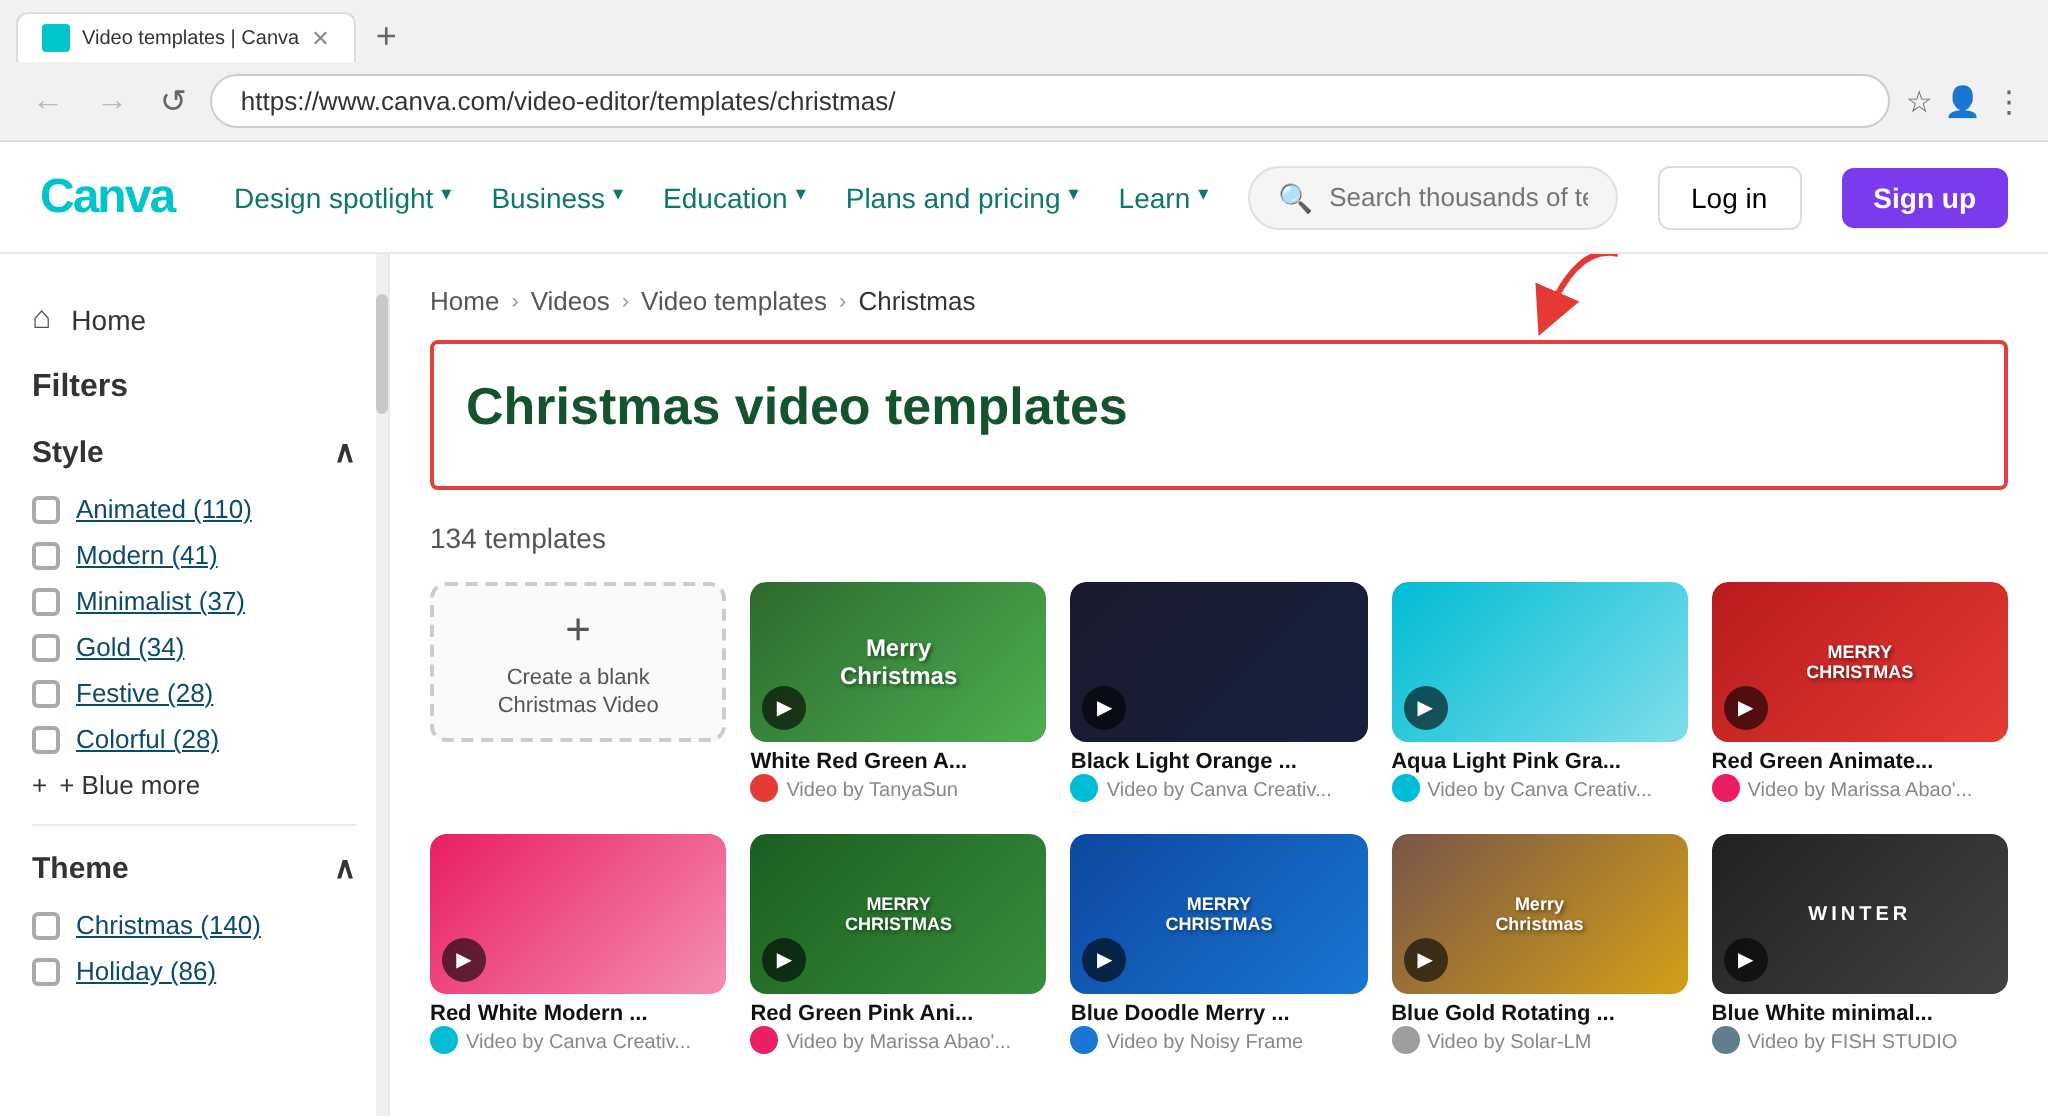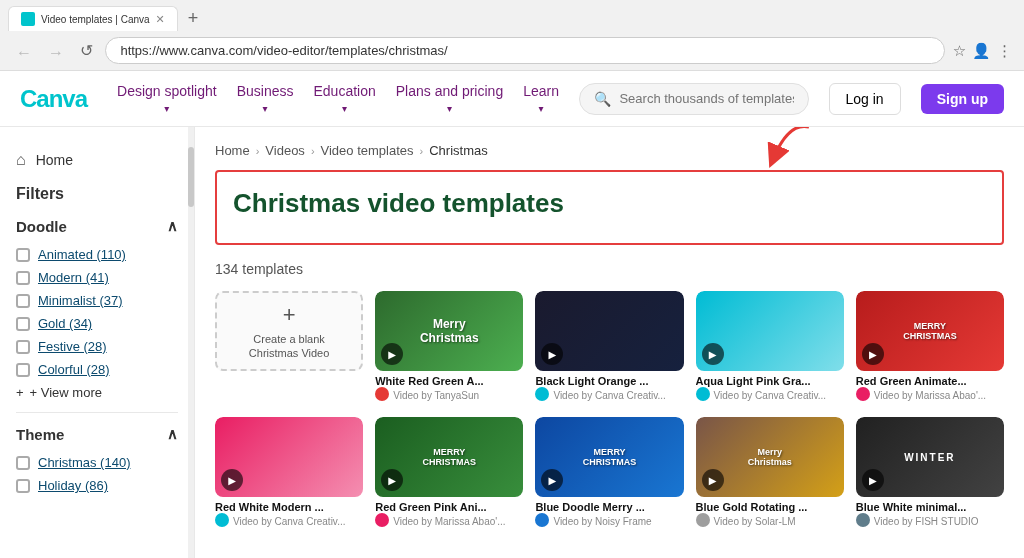--- a/index.html
+++ b/index.html
@@ -17,21 +17,21 @@
     .nav-btn { background: none; border: none; color: #666; font-size: 16px; cursor: pointer; padding: 2px 4px; }
     .nav-btn.disabled { color: #bbb; cursor: default; }
     .url-bar { flex: 1; background: #fff; border: 1px solid #ccc; border-radius: 20px; padding: 5px 14px; font-size: 13px; color: #333; }
     .browser-actions { display: flex; gap: 6px; }
     .browser-action-btn { background: none; border: none; color: #666; font-size: 15px; cursor: pointer; }
 
     
     .canva-nav { display: flex; align-items: center; padding: 0 20px; height: 56px; border-bottom: 1px solid #e8e8e8; gap: 20px; }
     .canva-logo { color: #7c3aed; font-size: 24px; font-weight: 700; letter-spacing: -1px; margin-right: 10px; }
     .canva-logo span { color: #00c4cc; }
-    .nav-item { font-size: 14px; color: #701a75; cursor: pointer; display: flex; align-items: center; gap: 4px; white-space: nowrap; flex-direction: column; }
+    .nav-item { font-size: 14px; color: #0f766e; cursor: pointer; display: flex; align-items: flex-start; gap: 4px; white-space: nowrap; }
     .chevron { font-size: 10px; }
     .search-bar { flex: 1; max-width: 340px; display: flex; align-items: center; background: #f5f5f5; border: 1px solid #e0e0e0; border-radius: 24px; padding: 7px 14px; gap: 8px; margin-left: auto; }
     .search-icon { color: #888; font-size: 14px; }
     .search-input { background: none; border: none; outline: none; font-size: 13px; color: #666; width: 100%; }
     .nav-btn-login { border: 1px solid #ddd; background: none; border-radius: 6px; padding: 7px 16px; font-size: 14px; cursor: pointer; }
     .nav-btn-signup { background: #7c3aed; color: #fff; border: none; border-radius: 6px; padding: 7px 16px; font-size: 14px; cursor: pointer; font-weight: 600; }
 
     
     .main-layout { display: flex; height: calc(558px - 56px - 60px); overflow: hidden; }
 
@@ -151,21 +151,21 @@
 
   <aside class="sidebar">
     <div class="sidebar-home">
       <span class="home-icon">⌂</span>
       <span>Home</span>
     </div>
 
     <div class="filters-title">Filters</div>
 
     <div class="section-header">
-      <span>Doodle</span>
+      <span>Style</span>
       <span>∧</span>
     </div>
 
     <div>
       <div class="filter-item">
         <span class="filter-checkbox"></span>
         <span>Animated (110)</span>
       </div>
       <div class="filter-item">
         <span class="filter-checkbox"></span>
@@ -184,21 +184,21 @@
         <span>Festive (28)</span>
       </div>
       <div class="filter-item">
         <span class="filter-checkbox"></span>
         <span>Colorful (28)</span>
       </div>
     </div>
 
     <div class="view-more">
       <span>+</span>
-      <span>+ View more</span>
+      <span>+ Blue more</span>
     </div>
 
     <div class="section-divider"></div>
 
     <div class="theme-section">
       <div class="section-header">
         <span>Theme</span>
         <span>∧</span>
       </div>
       <div class="filter-item">

